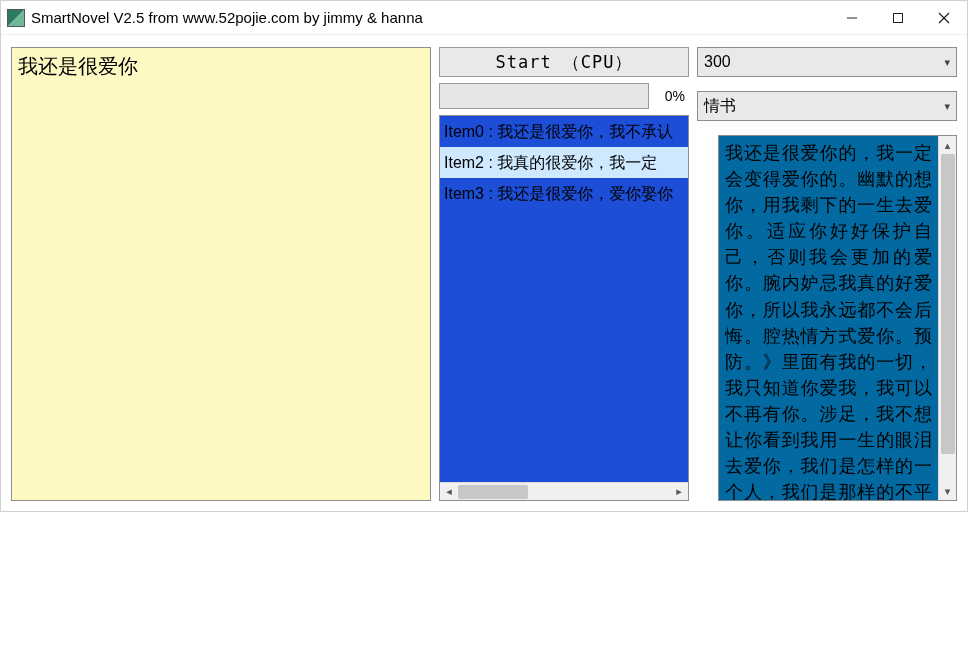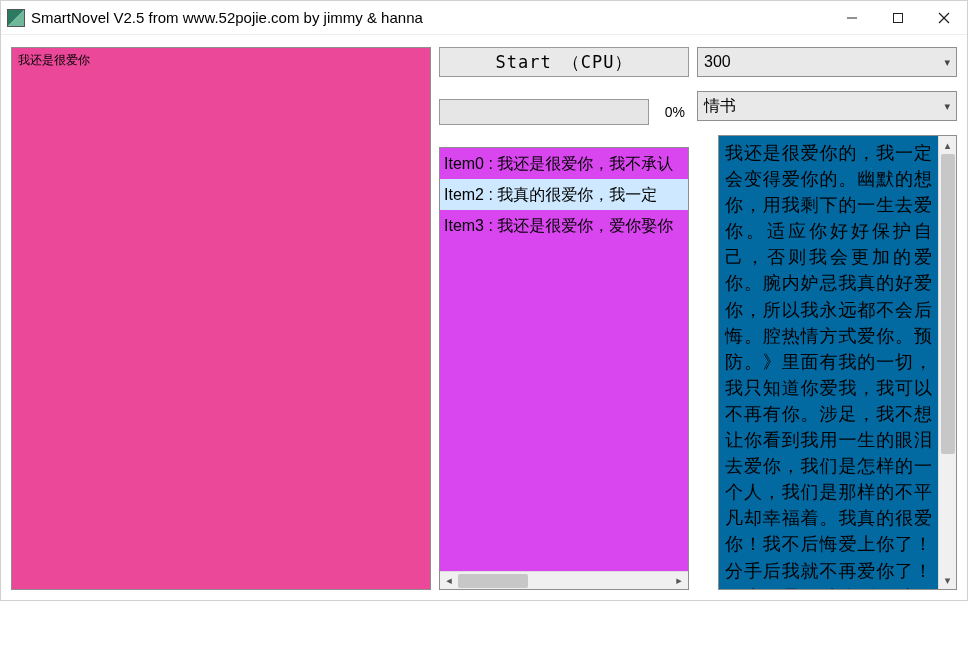--- a/index.html
+++ b/index.html
@@ -6,21 +6,21 @@
   body {
     font-family: "Microsoft YaHei", "Segoe UI", Arial, sans-serif;
     font-size: 15px;
     background: #ffffff;
     overflow: hidden;
     width: 968px;
     height: 657px;
   }
   .window {
     width: 968px;
-    height: 601px;
+    height: 512px;
     background: #ffffff;
     display: flex;
     flex-direction: column;
     border: 1px solid #d0d0d0;
   }
   .titlebar {
     height: 34px;
     display: flex;
     align-items: center;
     background: #ffffff;
@@ -62,32 +62,32 @@
     flex: 1;
     padding: 12px 10px 10px 10px;
     display: flex;
     gap: 8px;
     overflow: hidden;
   }
 
   .left-pane {
     width: 420px;
     border: 1px solid #8e8e8e;
-    background: #ec4899;
+    background: #fef9c3;
     padding: 4px 6px;
-    font-size: 12px;
+    font-size: 20px;
     line-height: 1.4;
     overflow: auto;
   }
 
   .mid-pane {
     width: 250px;
     display: flex;
     flex-direction: column;
-    gap: 22px;
+    gap: 6px;
   }
 
   .start-btn {
     height: 30px;
     background: #e9e9e9;
     border: 1px solid #9a9a9a;
     font-size: 17px;
     font-family: "SimSun","NSimSun",monospace;
     letter-spacing: 1px;
     cursor: pointer;
@@ -111,21 +111,21 @@
     display: flex;
     align-items: center;
     justify-content: flex-end;
     padding-right: 4px;
     font-size: 14px;
   }
 
   .item-list-wrap {
     flex: 1;
     border: 1px solid #8e8e8e;
-    background: #d946ef;
+    background: #1d4ed8;
     display: flex;
     flex-direction: column;
     overflow: hidden;
   }
   .item-list {
     flex: 1;
     overflow: hidden;
     white-space: nowrap;
   }
   .list-row {

